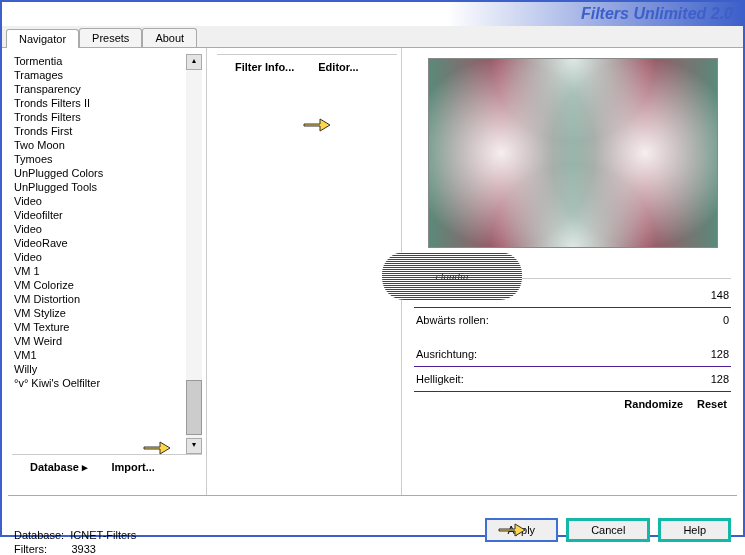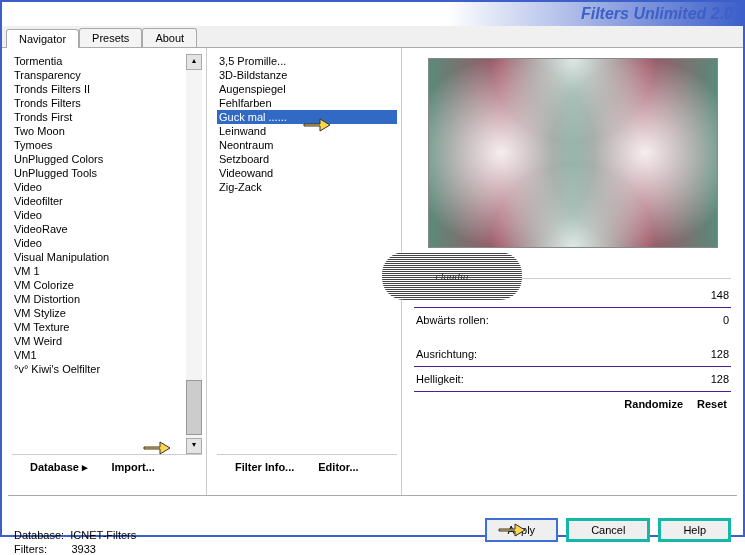--- a/index.html
+++ b/index.html
@@ -57,69 +57,58 @@
     <div class="tab active">Navigator</div>
     <div class="tab">Presets</div>
     <div class="tab">About</div>
   </div>
 
   <div class="main">
 
     <div class="col col-categories">
       <div class="list">
         <div class="list-item">Tormentia</div>
+        <div class="list-item">Tramages</div>
         <div class="list-item">Transparency</div>
         <div class="list-item">Tronds Filters II</div>
         <div class="list-item">Tronds Filters</div>
         <div class="list-item">Tronds First</div>
         <div class="list-item">Two Moon</div>
         <div class="list-item">Tymoes</div>
         <div class="list-item">UnPlugged Colors</div>
         <div class="list-item">UnPlugged Tools</div>
         <div class="list-item">Video</div>
         <div class="list-item">Videofilter</div>
         <div class="list-item">Video</div>
         <div class="list-item">VideoRave</div>
         <div class="list-item">Video</div>
-        <div class="list-item">Visual Manipulation</div>
         <div class="list-item">VM 1</div>
         <div class="list-item">VM Colorize</div>
         <div class="list-item">VM Distortion</div>
         <div class="list-item">VM Stylize</div>
         <div class="list-item">VM Texture</div>
         <div class="list-item">VM Weird</div>
         <div class="list-item">VM1</div>
+        <div class="list-item">Willy</div>
         <div class="list-item">°v° Kiwi's Oelfilter</div>
         <div class="scrollbar">
           <div class="sb-btn">▴</div>
           <div class="sb-track">
             <div class="sb-thumb" style="top:310px;height:55px"></div>
           </div>
           <div class="sb-btn">▾</div>
         </div>
       </div>
       <div class="button-row">
         <div class="btn-flat">Database  ▸</div>
         <div class="btn-flat">Import...</div>
       </div>
     </div>
 
     <div class="col col-filters">
-      <div class="list">
-        <div class="list-item">3,5 Promille...</div>
-        <div class="list-item">3D-Bildstanze</div>
-        <div class="list-item">Augenspiegel</div>
-        <div class="list-item">Fehlfarben</div>
-        <div class="list-item selected">Guck mal ......</div>
-        <div class="list-item">Leinwand</div>
-        <div class="list-item">Neontraum</div>
-        <div class="list-item">Setzboard</div>
-        <div class="list-item">Videowand</div>
-        <div class="list-item">Zig-Zack</div>
-      </div>
       <div class="button-row">
         <div class="btn-flat">Filter Info...</div>
         <div class="btn-flat">Editor...</div>
       </div>
     </div>
 
     <div class="col col-preview">
       <div class="preview-img"></div>
       <div class="filter-name">Guck mal ......</div>
       <div class="param">

